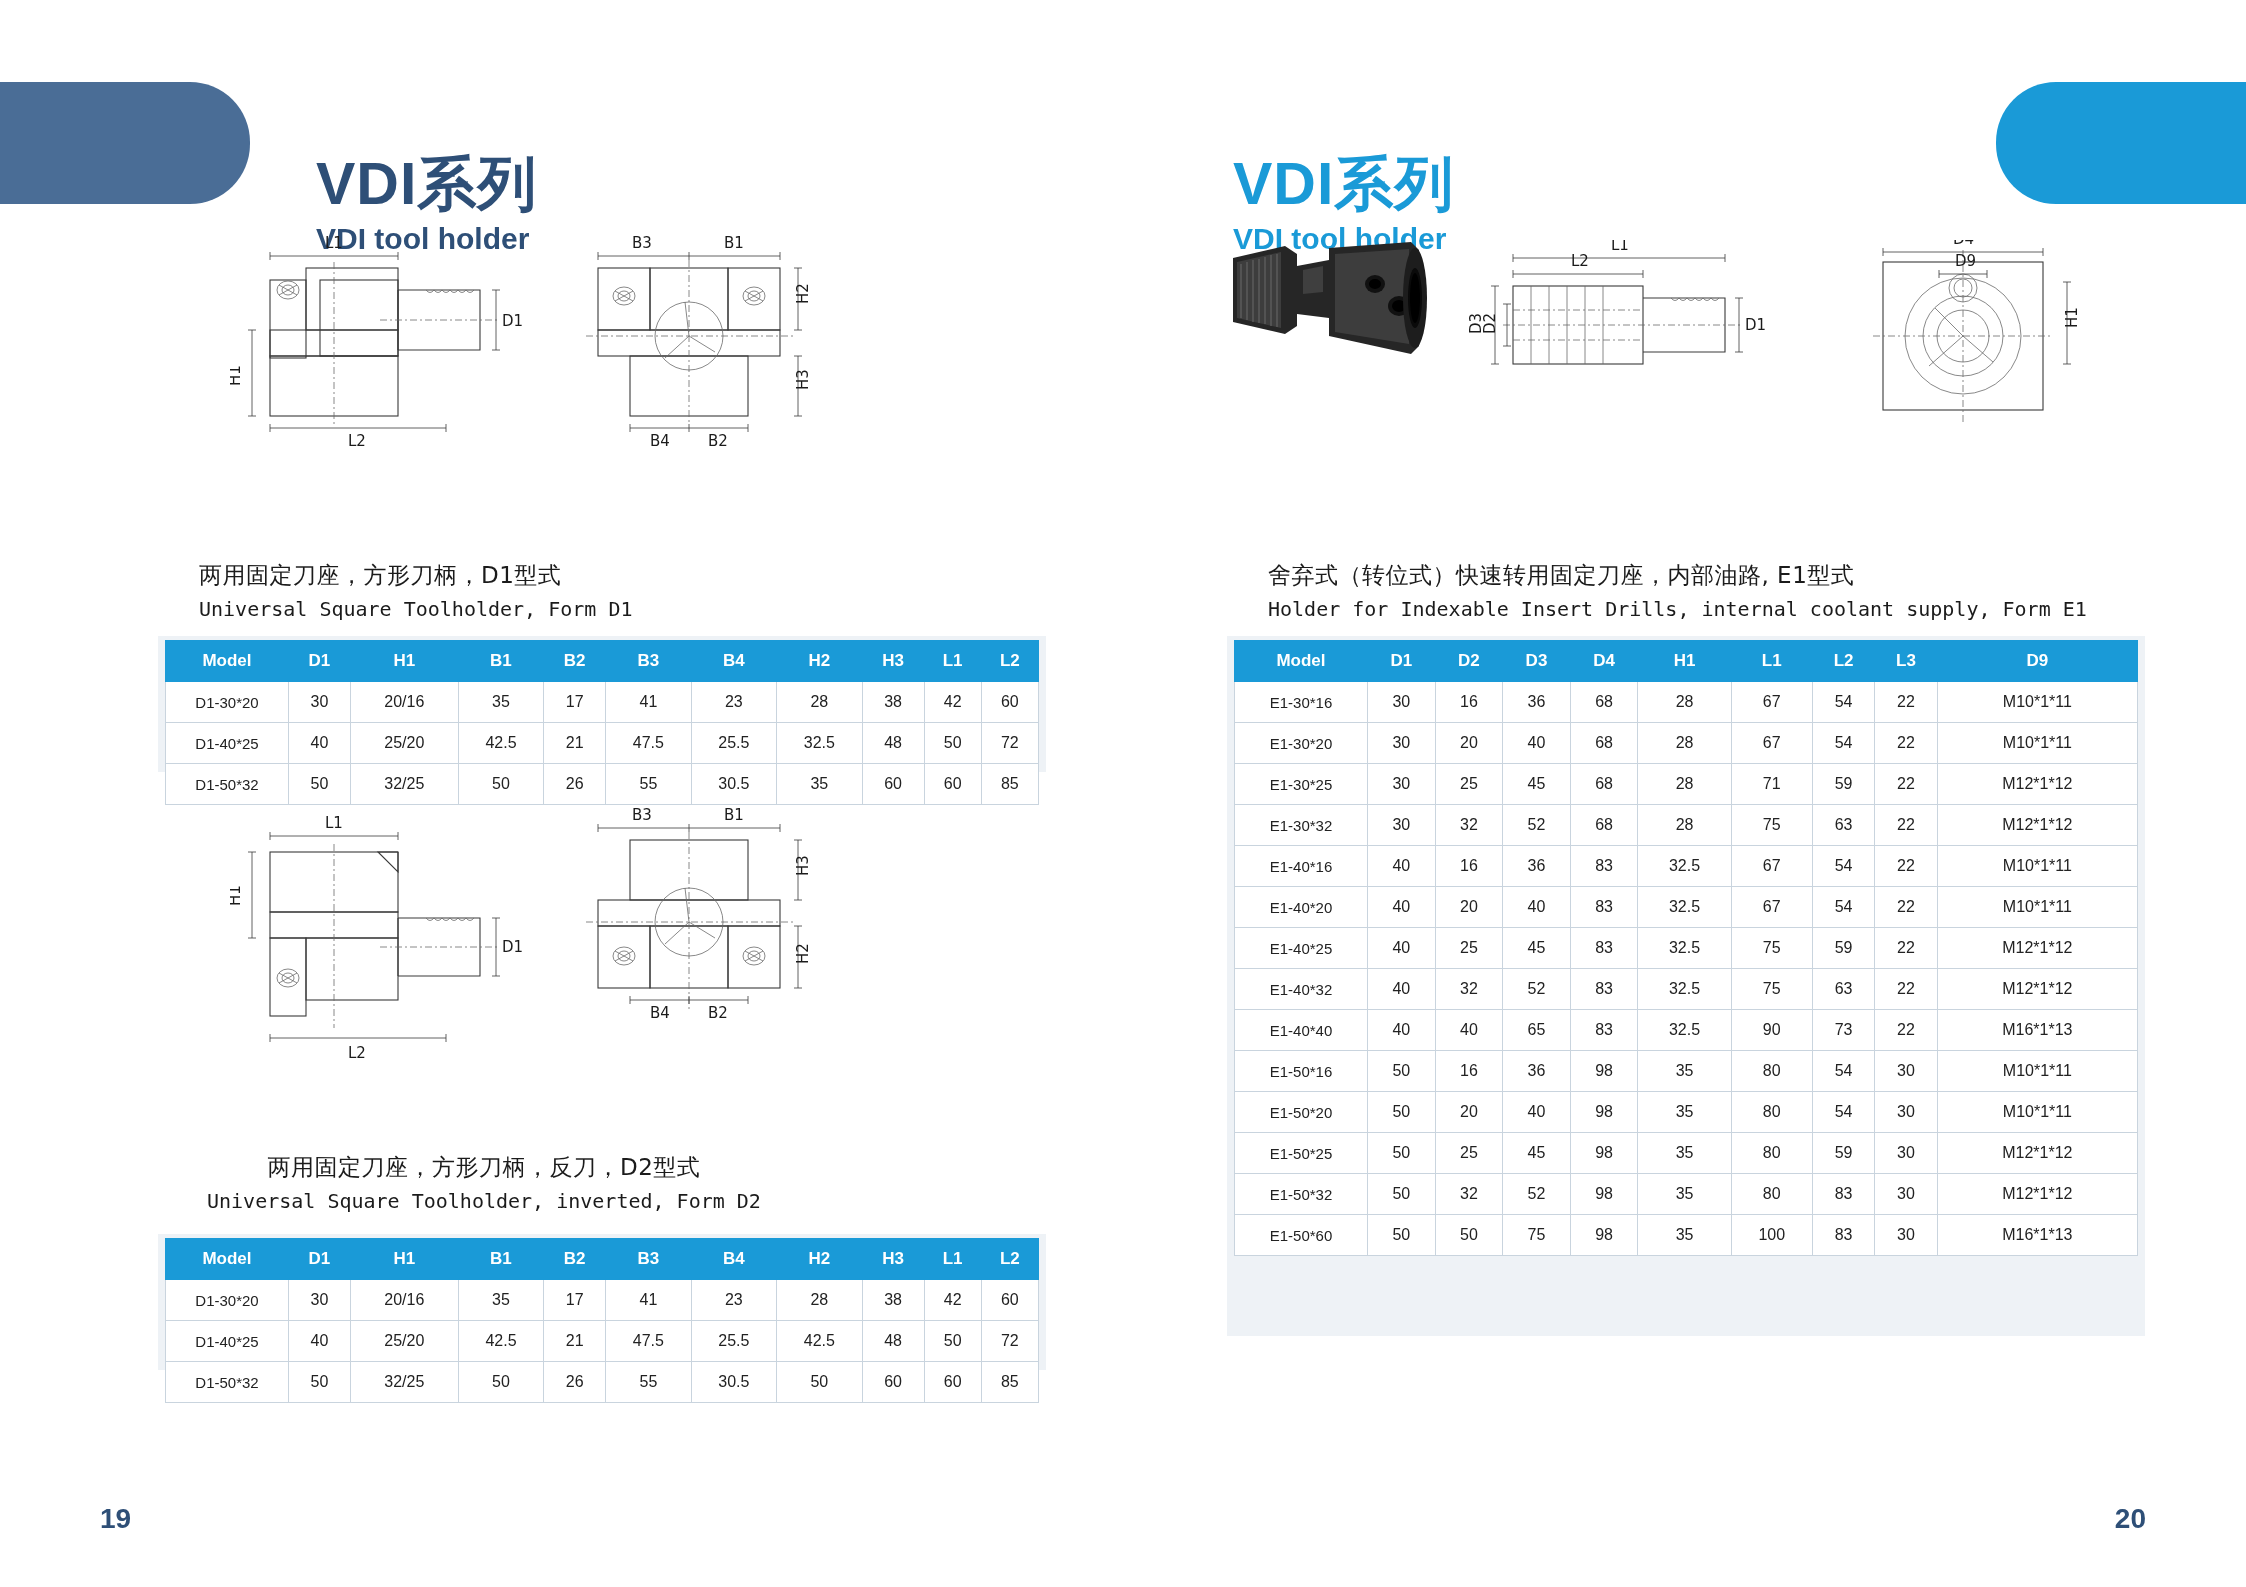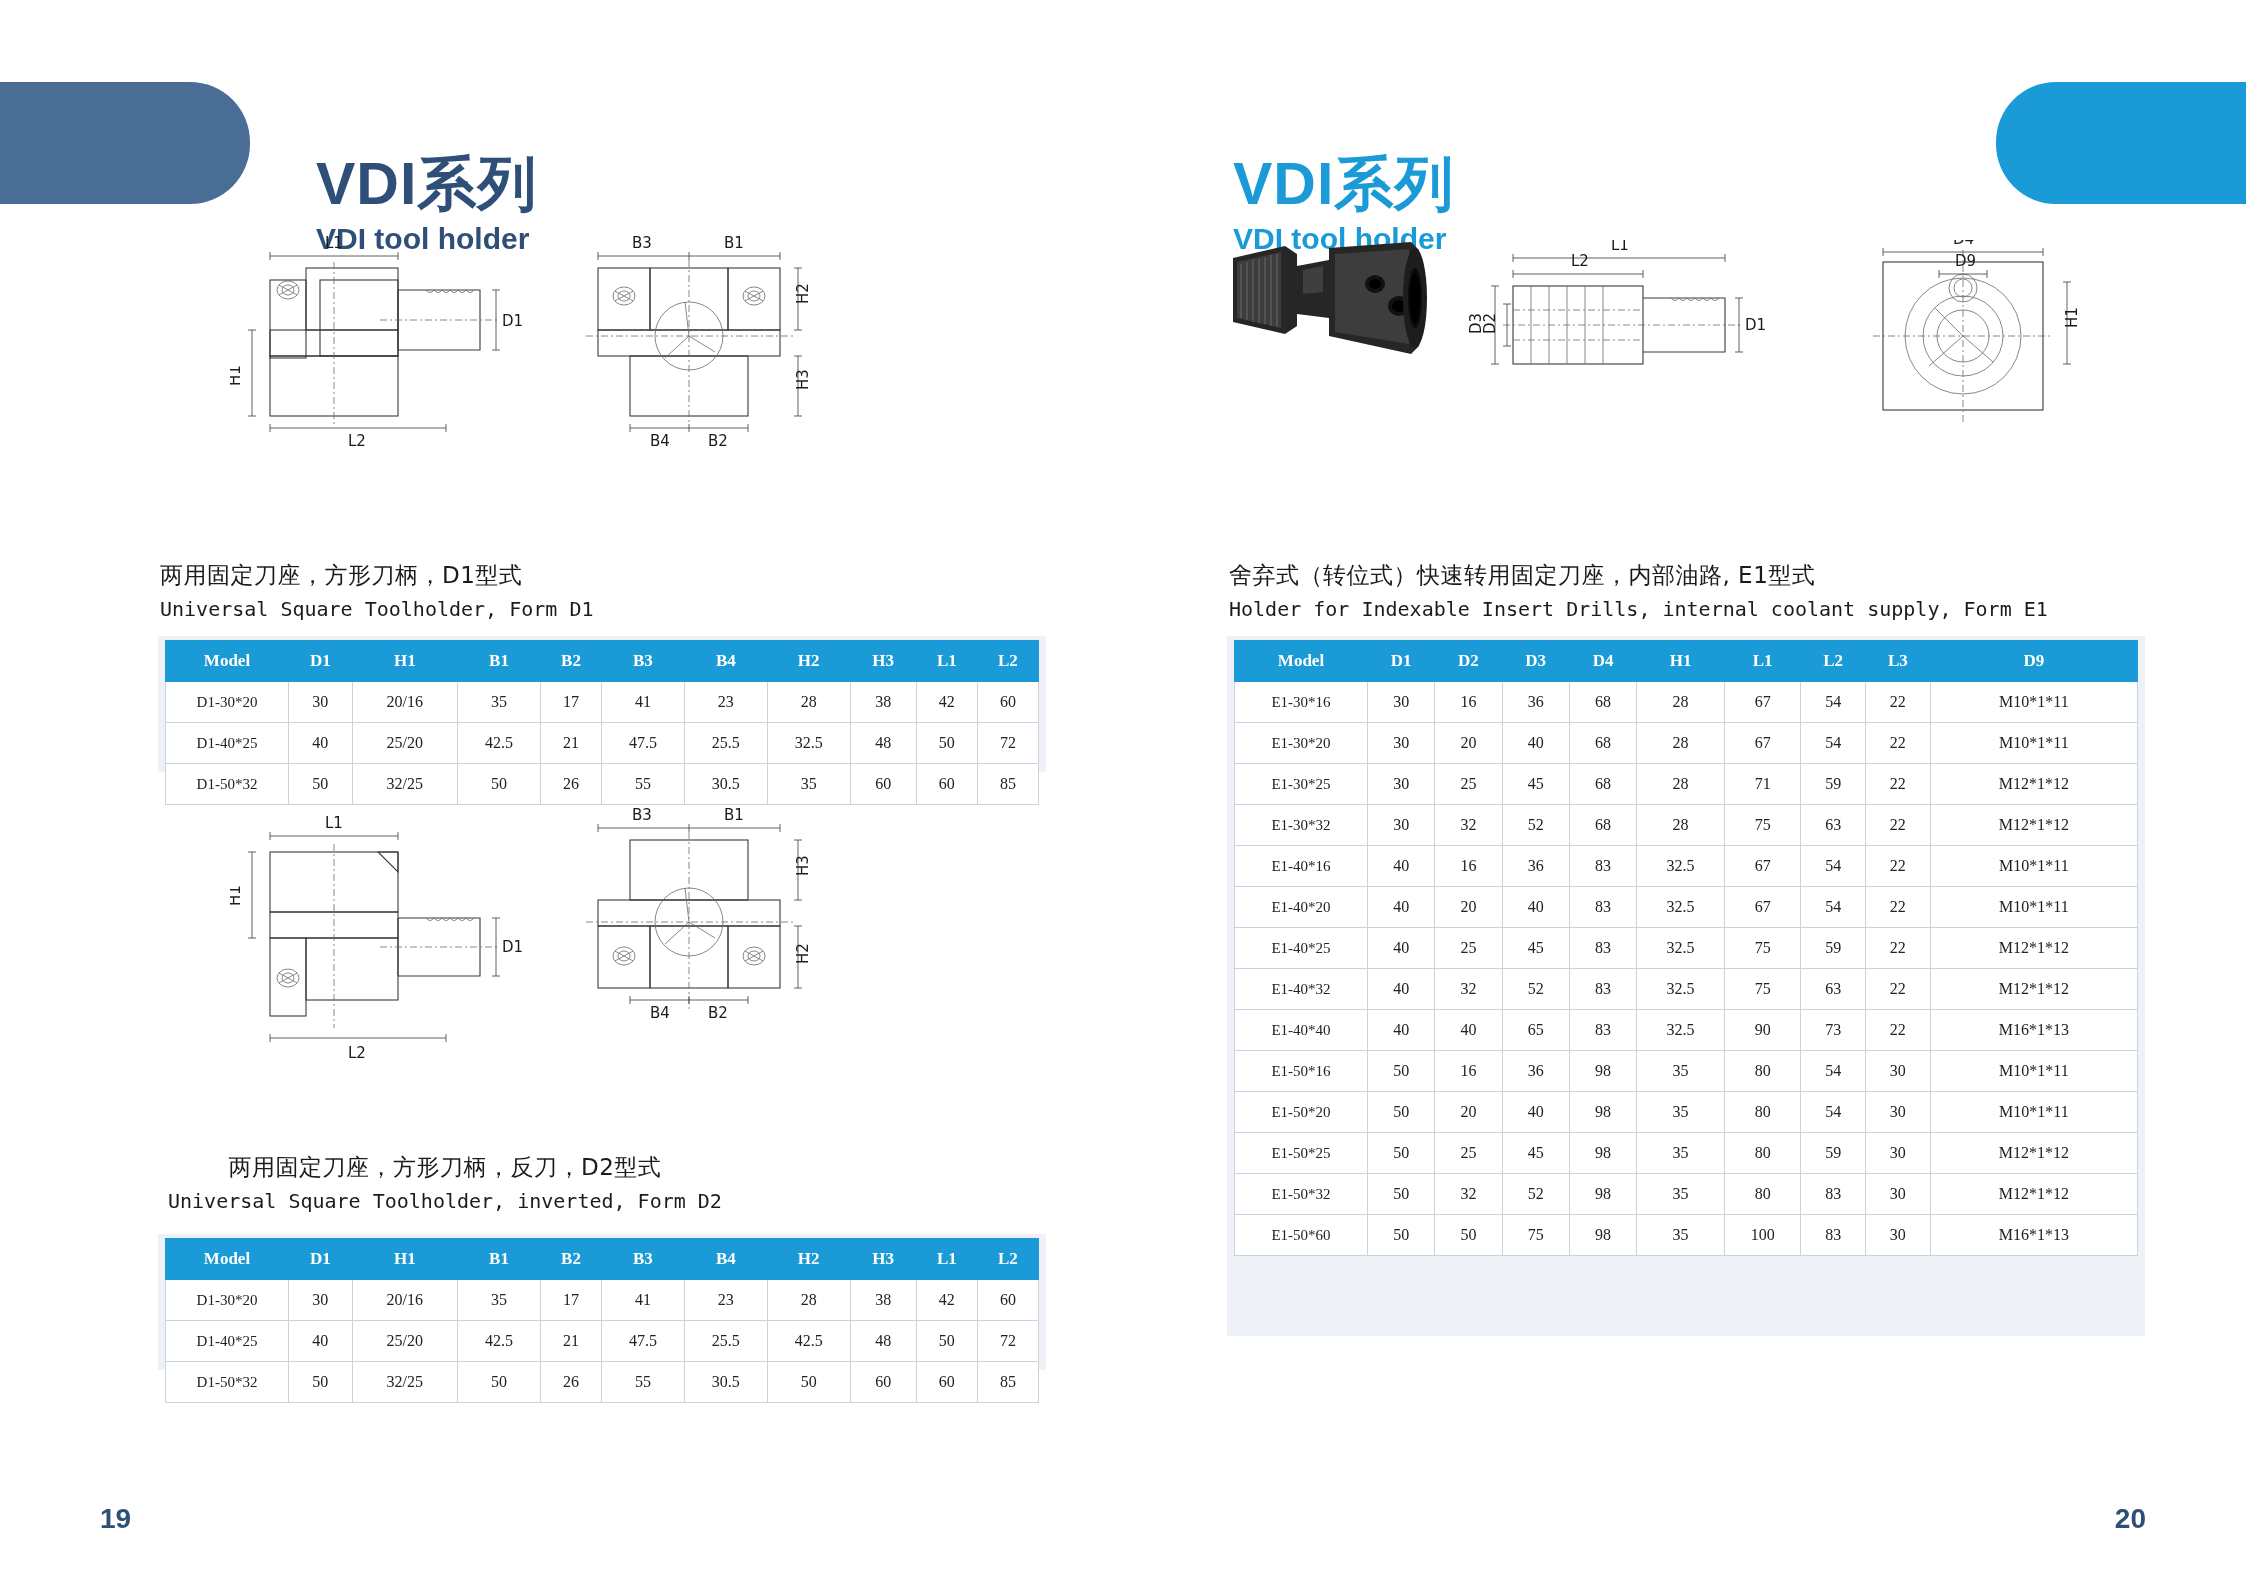--- a/index.html
+++ b/index.html
@@ -29,28 +29,28 @@
     line-height:1.05;
     margin-top:48px;
   }
   .title-cn.blue{color:#1a9ad7;}
   .title-en{
     font-size:30px;font-weight:bold;color:#2e4f77;margin-top:6px;
   }
   .title-en.blue{color:#1a9ad7;}
 
   
-  .cap{position:absolute;}
+  .cap{position:absolute;margin-left:39px;}
   .cap-cn{font-size:23px;color:#1b1b1b;letter-spacing:0.5px;font-family:"DejaVu Sans",sans-serif;}
   .cap-en{font-size:20px;color:#1b1b1b;margin-top:6px;font-family:"DejaVu Sans Mono",monospace;letter-spacing:0px;}
 
   
   table.spec{
     border-collapse:collapse;position:absolute;
-    font-family:Liberation Serif, serif;
+    font-family:Liberation Sans, sans-serif;
     padding-left:16px;
   }
   table.spec th{
     background:#1a9ad7;color:#ffffff;font-size:17px;font-weight:bold;
     height:38px;border:1px solid #1a9ad7;text-align:center;
   }
   table.spec td{
     border:1px solid #c9d4de;text-align:center;font-size:16px;color:#222;
     height:38px;background:#ffffff;
   }

